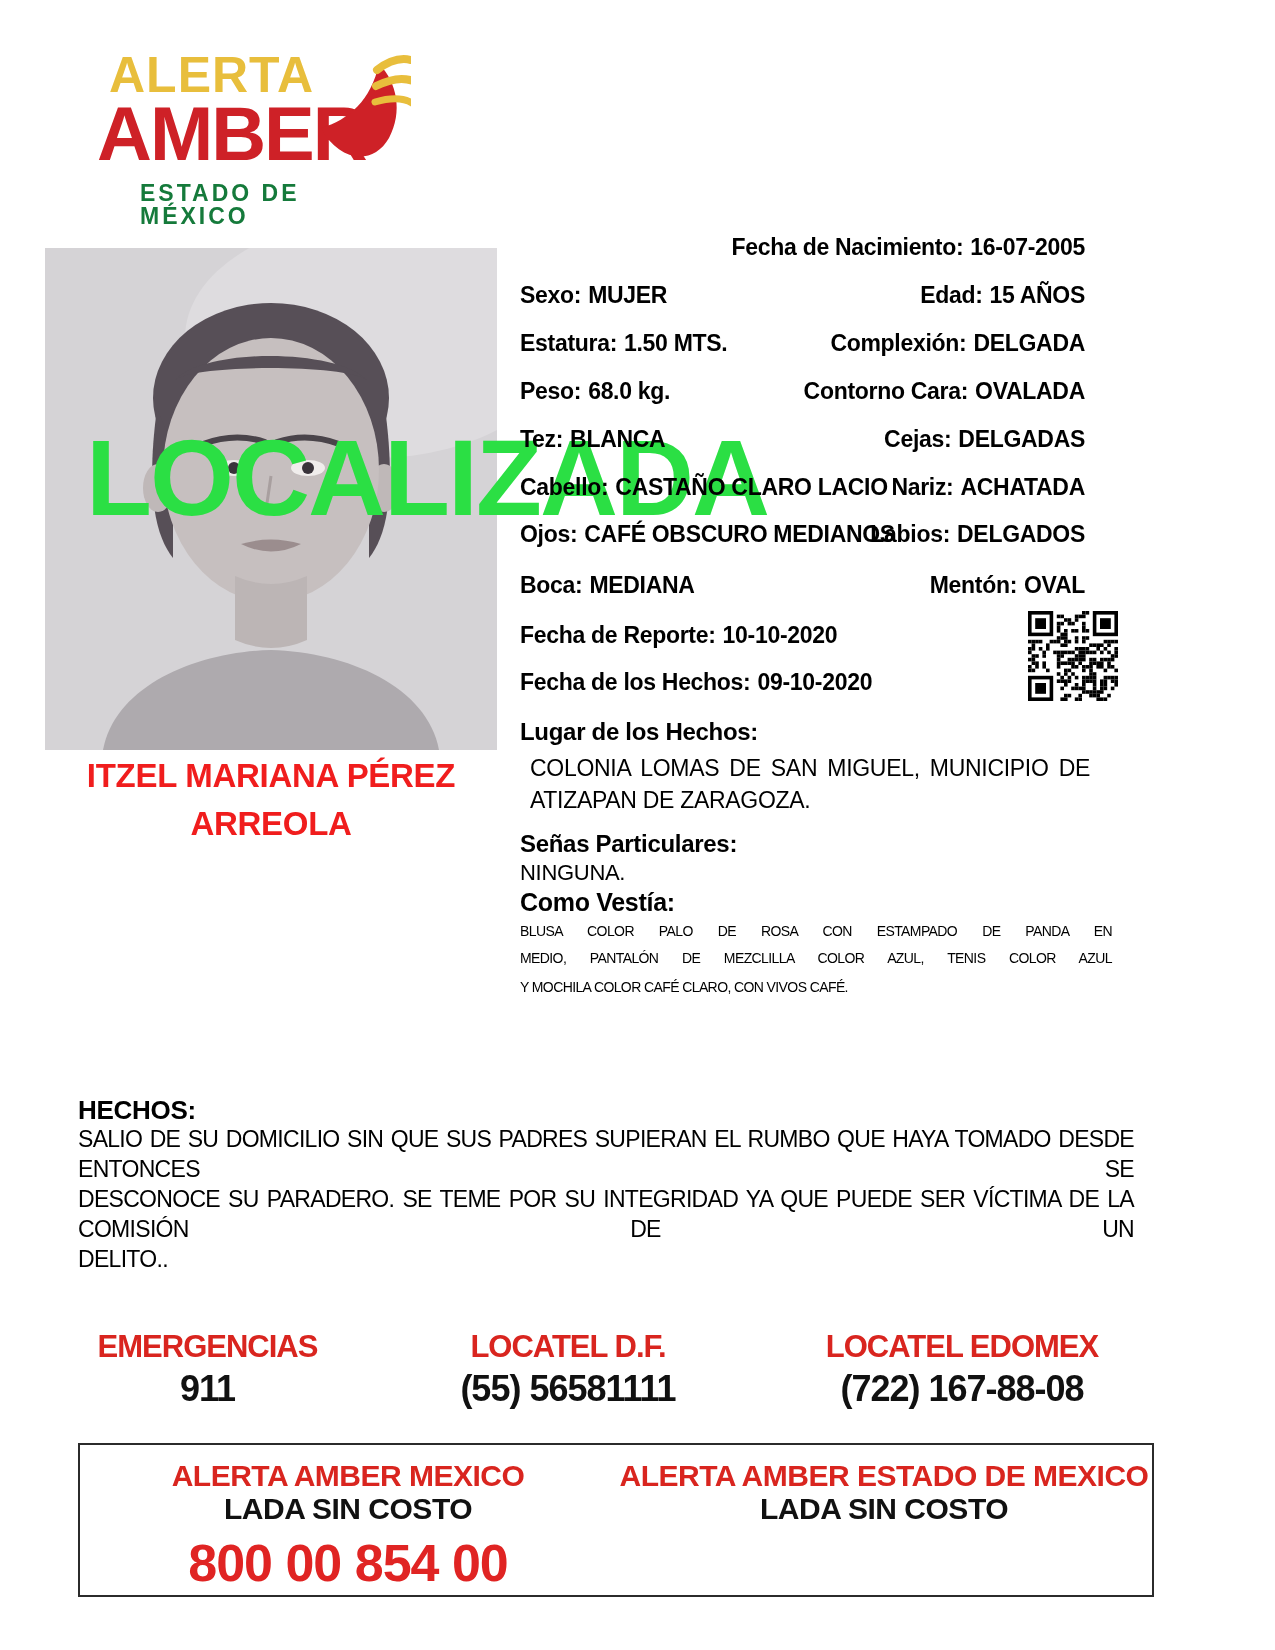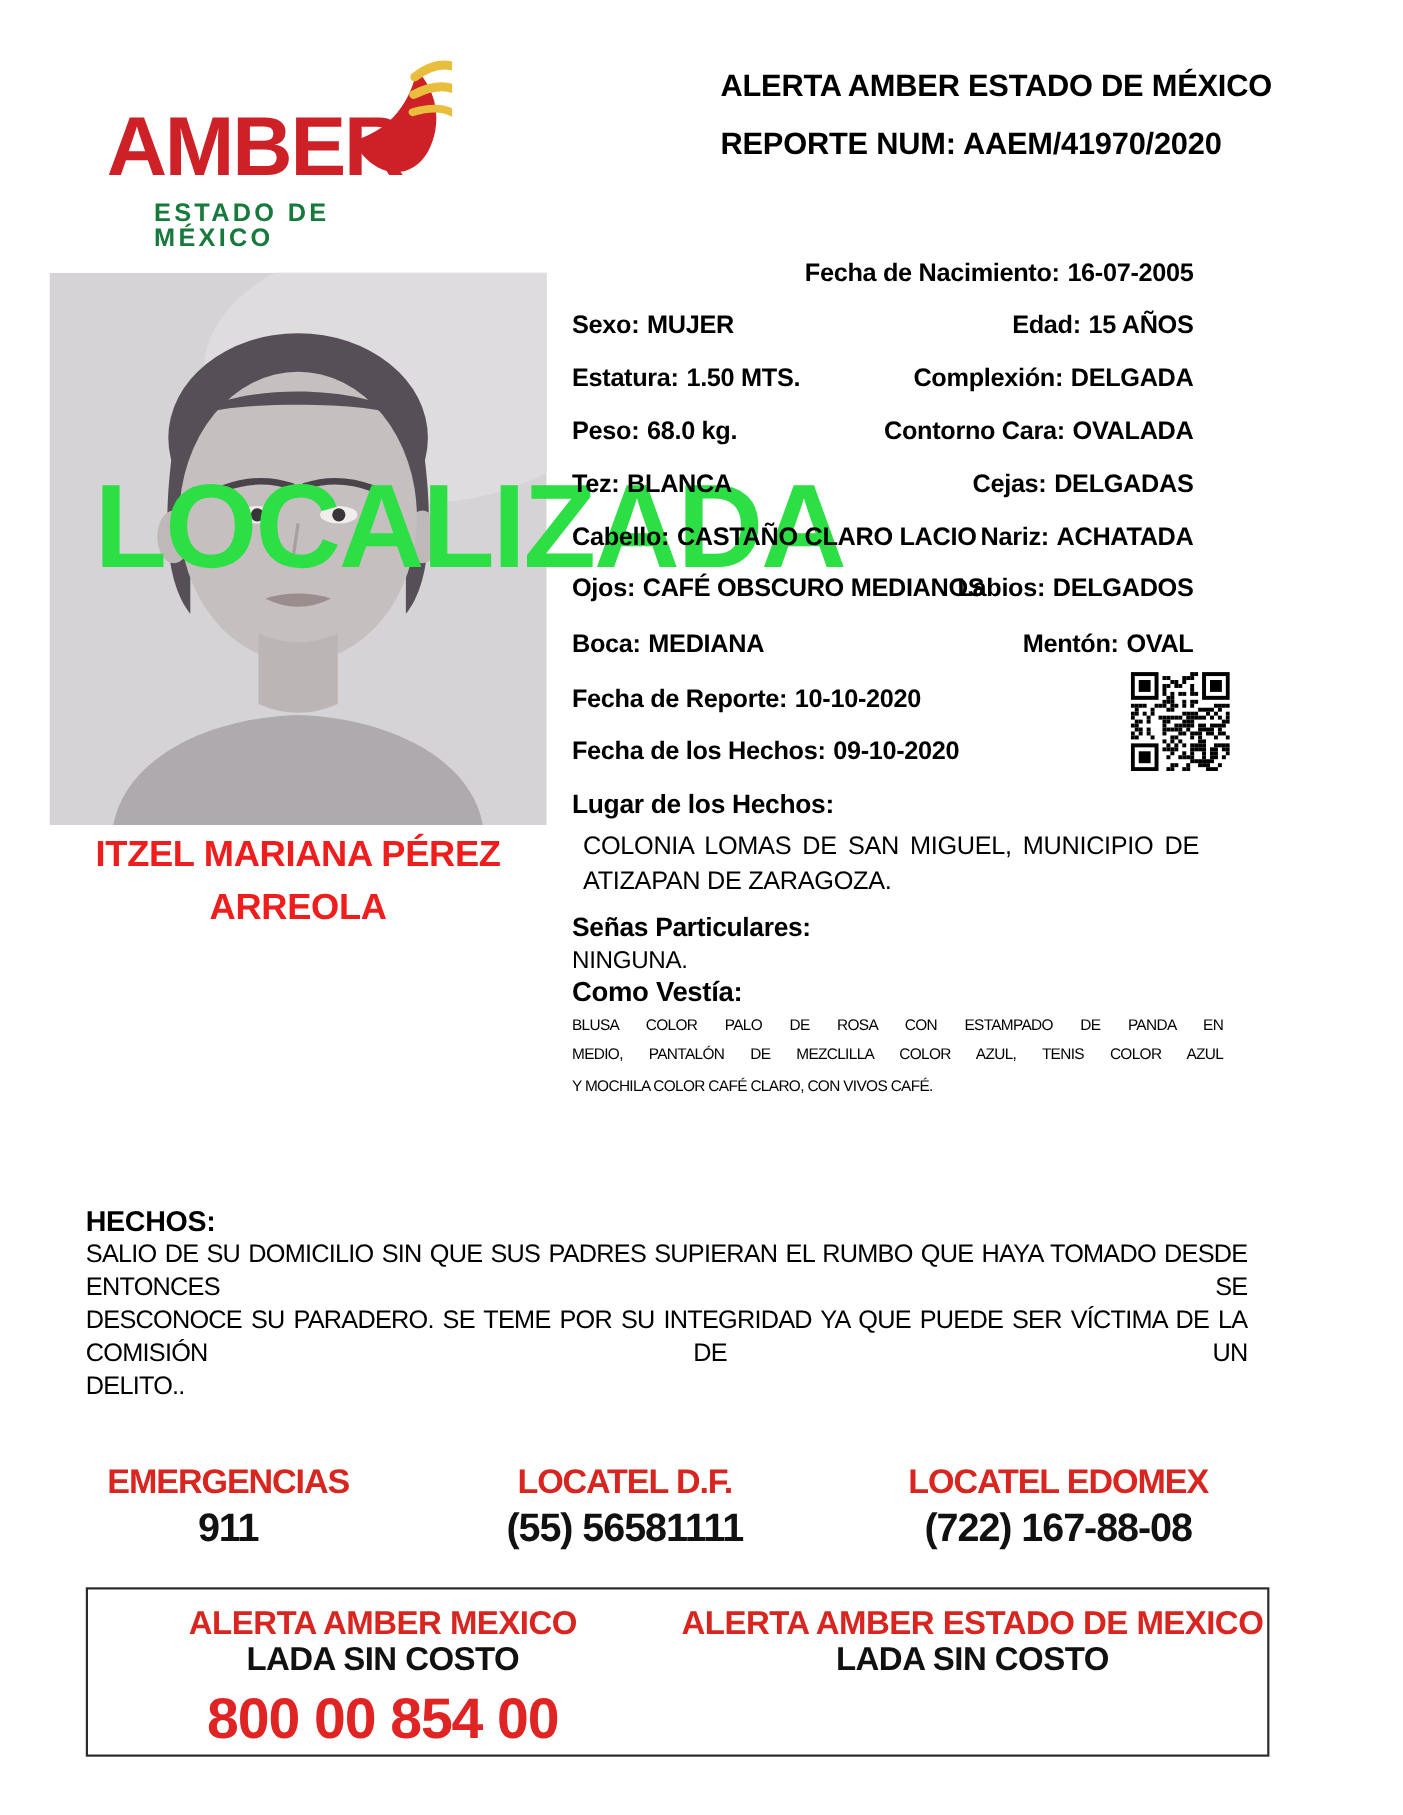--- a/index.html
+++ b/index.html
@@ -68,36 +68,33 @@
   .ftitle{font-size:30px;font-weight:800;color:#D9251F;letter-spacing:-0.5px;line-height:32px;}
   .fsub{font-size:30px;font-weight:800;color:#111;letter-spacing:-0.5px;line-height:34px;}
   .fnum{font-size:52px;font-weight:800;color:#E02423;letter-spacing:-1px;line-height:54px;margin-top:10px;}
 </style>
 </head>
 <body>
 
 <div class="page">
 
   <div class="abs logo">
+    <div class="logo-alerta">ALERTA</div>
     <div class="logo-amber">AMBER</div>
     <span class="logo-swoosh">
       <svg width="92" height="128" viewBox="0 0 92 128">
         <path d="M2,80 C30,72 52,52 60,16 C78,34 84,64 70,90 C54,118 20,114 2,80 Z" fill="#CE2127"></path>
         <path d="M58,22 Q76,8 92,12" stroke="#E8BE3C" stroke-width="8" fill="none" stroke-linecap="round"></path>
         <path d="M57,38 Q79,27 94,33" stroke="#E8BE3C" stroke-width="8" fill="none" stroke-linecap="round"></path>
         <path d="M56,54 Q80,47 93,55" stroke="#E8BE3C" stroke-width="7" fill="none" stroke-linecap="round"></path>
       </svg>
     </span>
     <div class="logo-estado">ESTADO DE MÉXICO</div>
   </div>
 
-  <div class="abs hdr">
-    <div class="t1">ALERTA AMBER ESTADO DE MÉXICO</div>
-    <div class="t2">REPORTE NUM: AAEM/41970/2020</div>
-  </div>
 
   <div class="abs photo">
     <svg width="452" height="502" viewBox="0 0 452 502">
       <rect width="452" height="502" fill="#d5d3d6"></rect>
       <ellipse cx="330" cy="90" rx="190" ry="120" fill="#dedcdf"></ellipse>
       <ellipse cx="226" cy="150" rx="118" ry="95" fill="#574f57"></ellipse>
       <path d="M112,160 C100,250 112,290 128,310 L128,200 Z" fill="#574f57"></path>
       <path d="M340,160 C352,250 340,290 324,310 L324,200 Z" fill="#574f57"></path>
       <ellipse cx="113" cy="240" rx="15" ry="24" fill="#bfb8b8"></ellipse>
       <ellipse cx="339" cy="240" rx="15" ry="24" fill="#bfb8b8"></ellipse>

